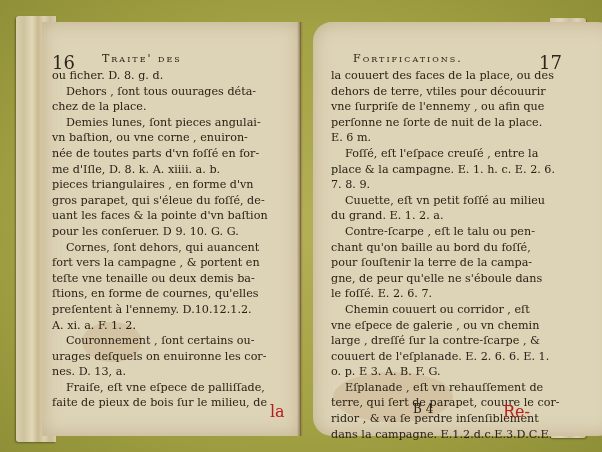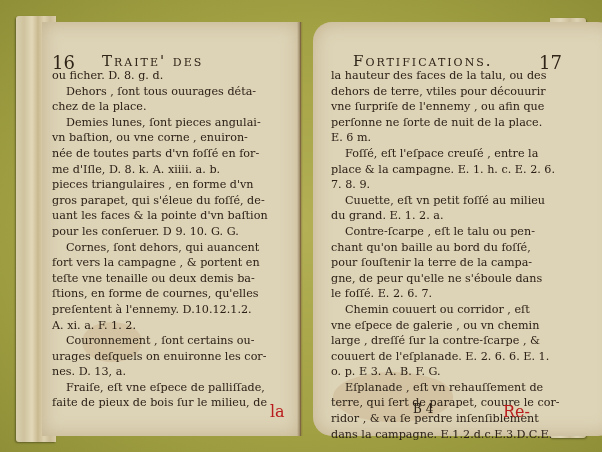--- a/index.html
+++ b/index.html
@@ -33,21 +33,21 @@
     background: #ddd3b6;
     box-shadow: inset 0 0 18px rgba(140,115,70,0.35);
   }
   .page-left { left: 26px; width: 258px; border-right: 1px solid #8c7550; }
   .page-right { left: 297px; width: 304px; border-radius: 19px; }
   .gutter {
     position: absolute; left: 281px; top: 10px; width: 6px; height: 414px;
     background: linear-gradient(90deg, rgba(120,95,55,0) 0%, rgba(110,85,50,0.55) 50%, rgba(120,95,55,0) 100%);
   }
   .running-head {
-    position: absolute; top: 30px; font-size: 15px; letter-spacing: 2px; color: #2e2418;
+    position: absolute; top: 30px; font-size: 11px; letter-spacing: 2px; color: #2e2418;
     font-variant: small-caps;
   }
   .folio { position: absolute; top: 30px; font-size: 18px; color: #2e2418; }
   .text-block {
     position: absolute; font-size: 11.2px; line-height: 15.6px; color: #2b2117;
   }
   .line { white-space: nowrap; }
   .indent { padding-left: 14px; }
   .catch { position: absolute; font-size: 16px; color: #b91c1c; }
   .sig { position: absolute; font-size: 12px; color: #2b2117; }
@@ -94,21 +94,21 @@
         <div class="line">faite de pieux de bois ſur le milieu, de</div>
       </div>
     <span class="catch" style="left:228px;top:380px;">la</span>
   </div>
 
   <div class="page page-right">
     <div class="stain" style="left:20px;top:350px;width:120px;height:50px;"></div>
     <span class="running-head" style="left:40px;">Fortifications.</span>
     <span class="folio" style="left:226px;">17</span>
     <div class="text-block" id="right-text" style="left:18px;top:46px;width:232px;">
-        <div class="line">la hauteur des faces de la talu, ou des</div>
+        <div class="line">la couuert des faces de la place, ou des</div>
         <div class="line">dehors de terre, vtiles pour découurir</div>
         <div class="line">vne ſurpriſe de l'ennemy , ou afin que</div>
         <div class="line">perſonne ne ſorte de nuit de la place.</div>
         <div class="line">E. 6 m.</div>
         <div class="line indent">Foſſé, eſt l'eſpace creuſé , entre la</div>
         <div class="line">place &amp; la campagne. E. 1. h. c. E. 2. 6.</div>
         <div class="line">7. 8. 9.</div>
         <div class="line indent">Cuuette, eſt vn petit foſſé au milieu</div>
         <div class="line">du grand. E. 1. 2. a.</div>
         <div class="line indent">Contre-ſcarpe , eſt le talu ou pen-</div>

